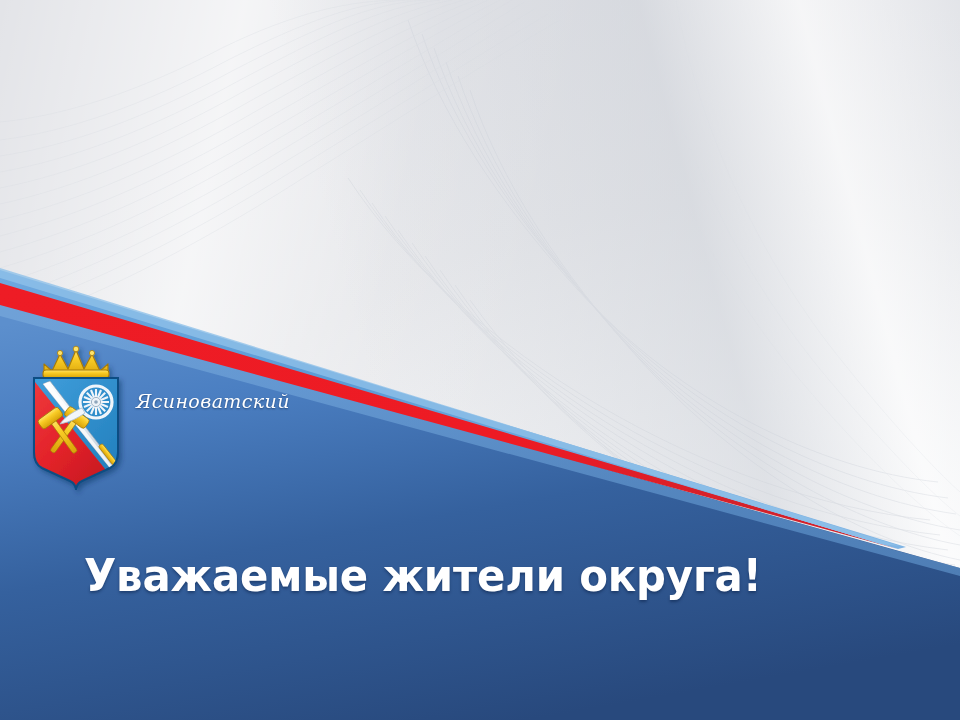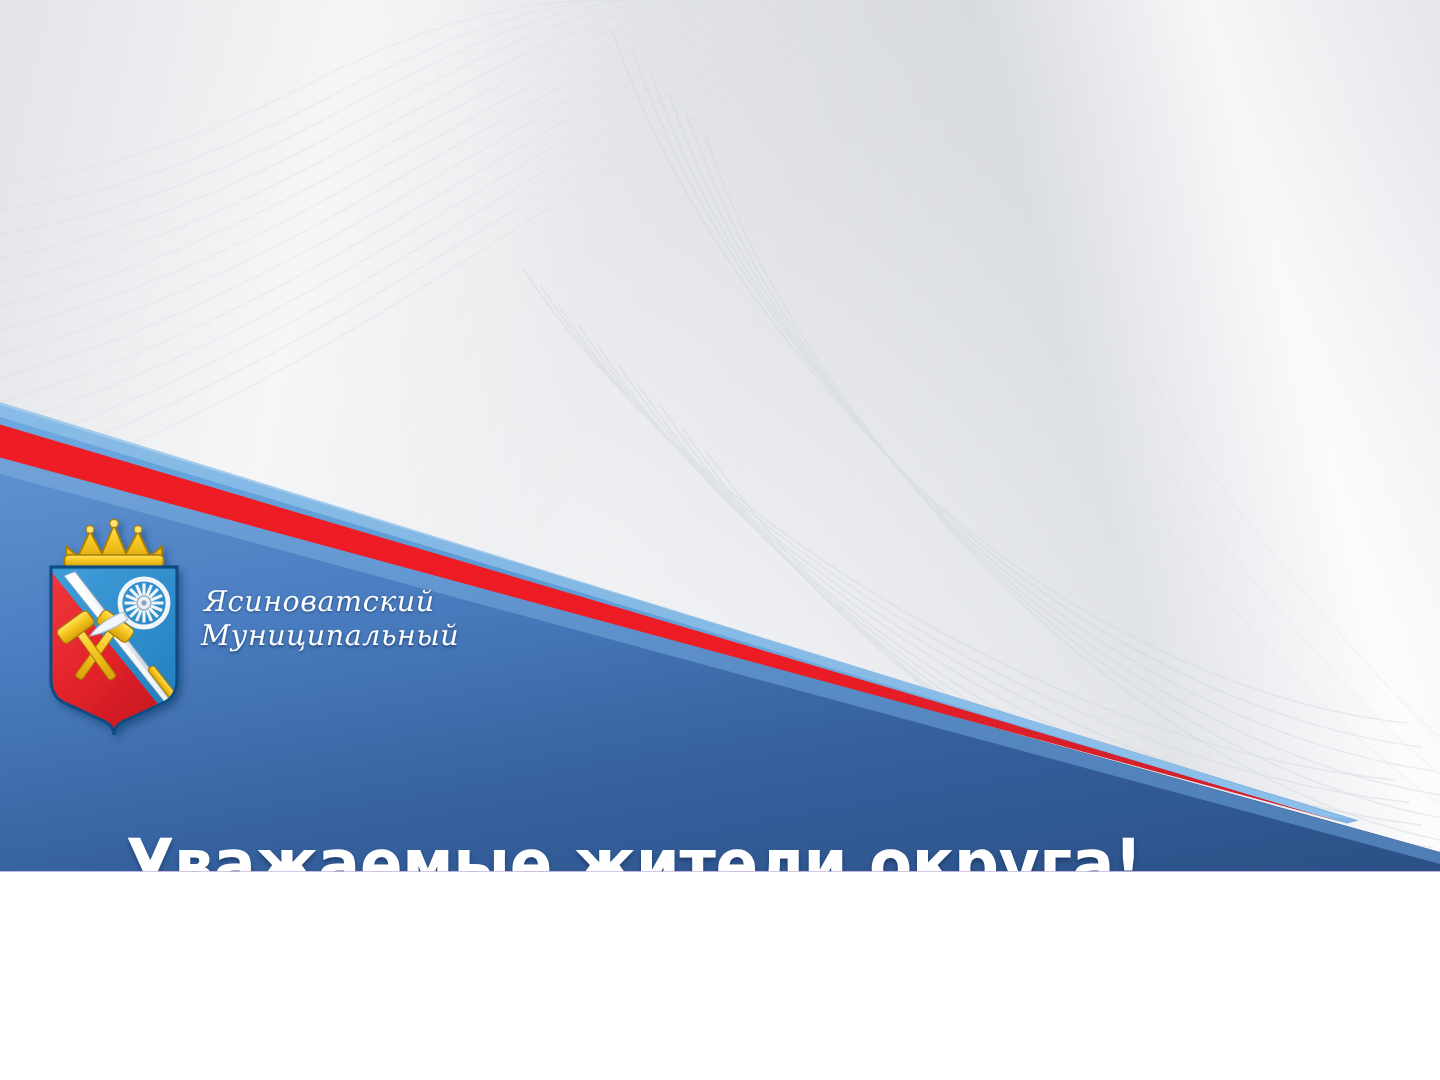--- a/index.html
+++ b/index.html
@@ -3,24 +3,24 @@
 <meta charset="utf-8">
 <style>
   html, body {
     margin: 0;
     padding: 0;
     background: #ffffff;
   }
   #stage {
     position: relative;
     width: 960px;
-    height: 581px;
+    height: 720px;
     overflow: hidden;
     font-family: "Liberation Sans", sans-serif;
-    background: #d946ef;
+    background: #404040;
   }
 
   
   .bg-base {
     position: absolute;
     inset: 0;
     background:
       radial-gradient(ellipse 900px 700px at 78% 96%, #fdfdfe 0%, #f2f3f5 38%, #e7e8eb 70%, #e3e4e8 100%);
   }
   .bg-sheen-a {
@@ -287,18 +287,17 @@
         </g>
       </g>
 
       <path d="M16 38 L100 38 L100 112 Q100 124 92 128 L64 141
                Q58 144 58 150 Q58 144 52 141 L24 128 Q16 124 16 112 Z" fill="none" stroke="#0F4E83" stroke-width="2"></path>
     </g>
   </svg>
 
   <div class="wordmark">
     <div class="l1">Ясиноватский</div>
-    <div class="l2">Муниципальный</div>
   </div>
 
   <div class="headline">Уважаемые жители округа!</div>
 
 </div>
 
 </body></html>

